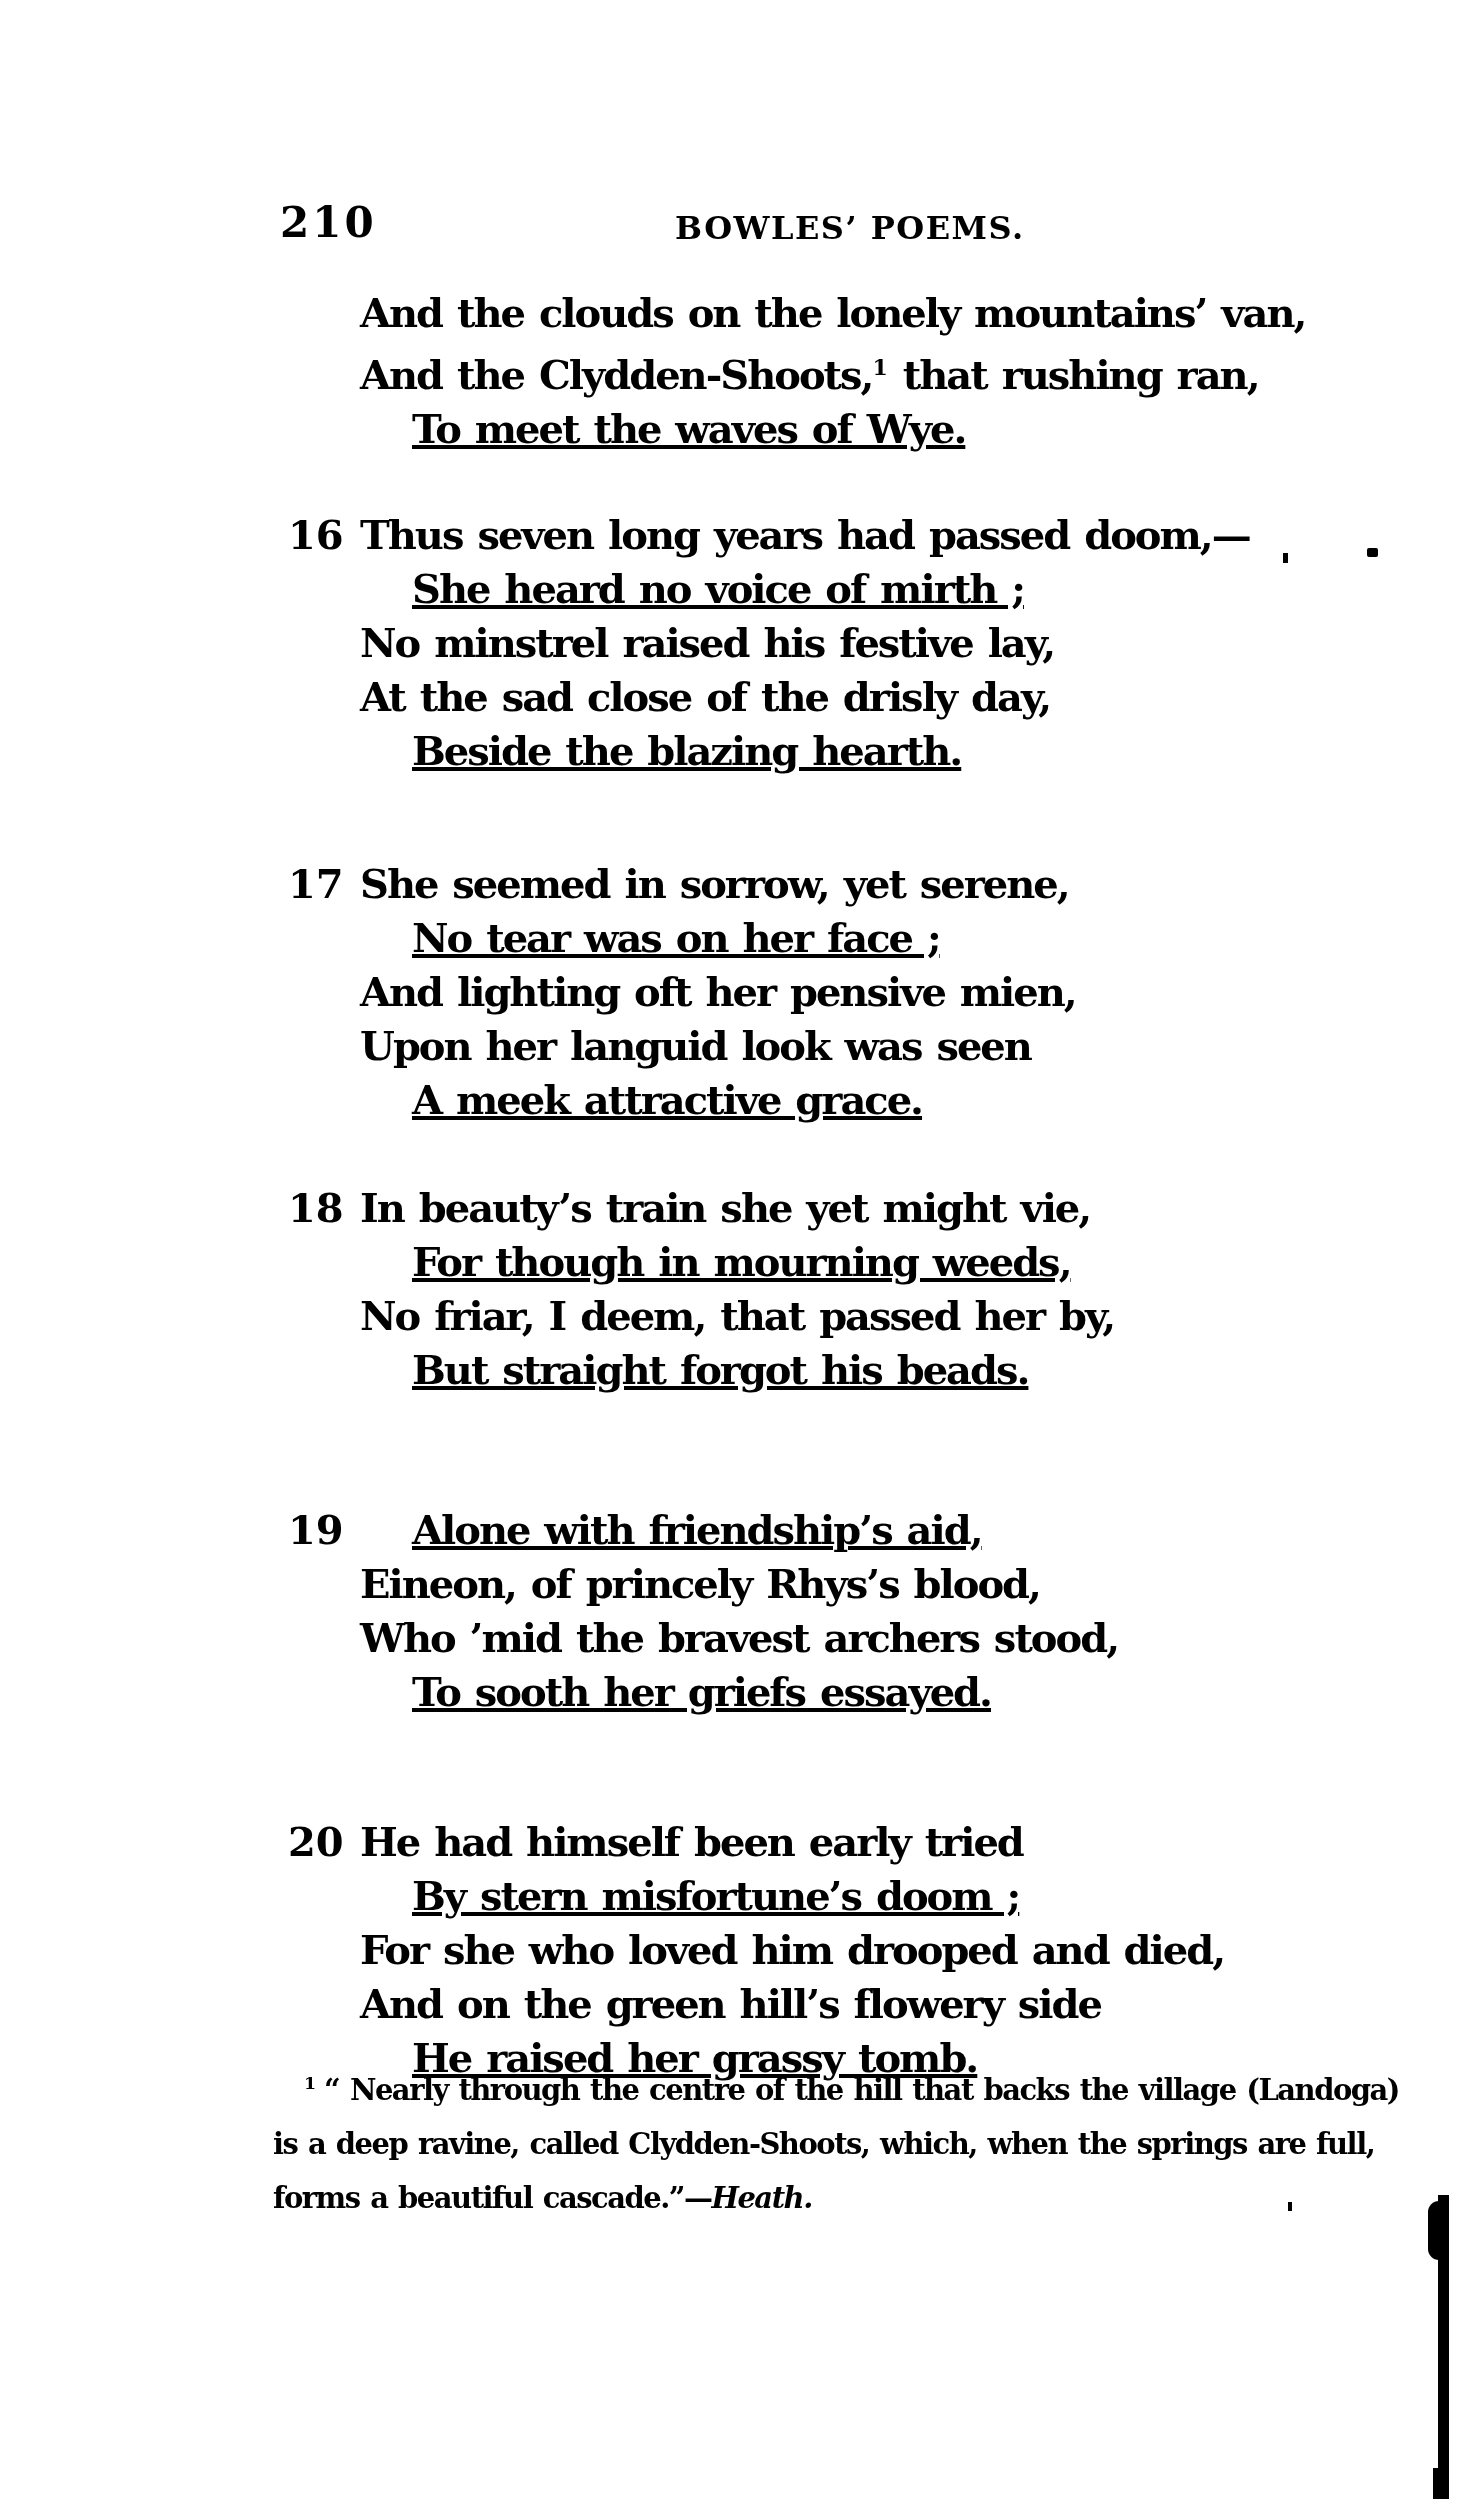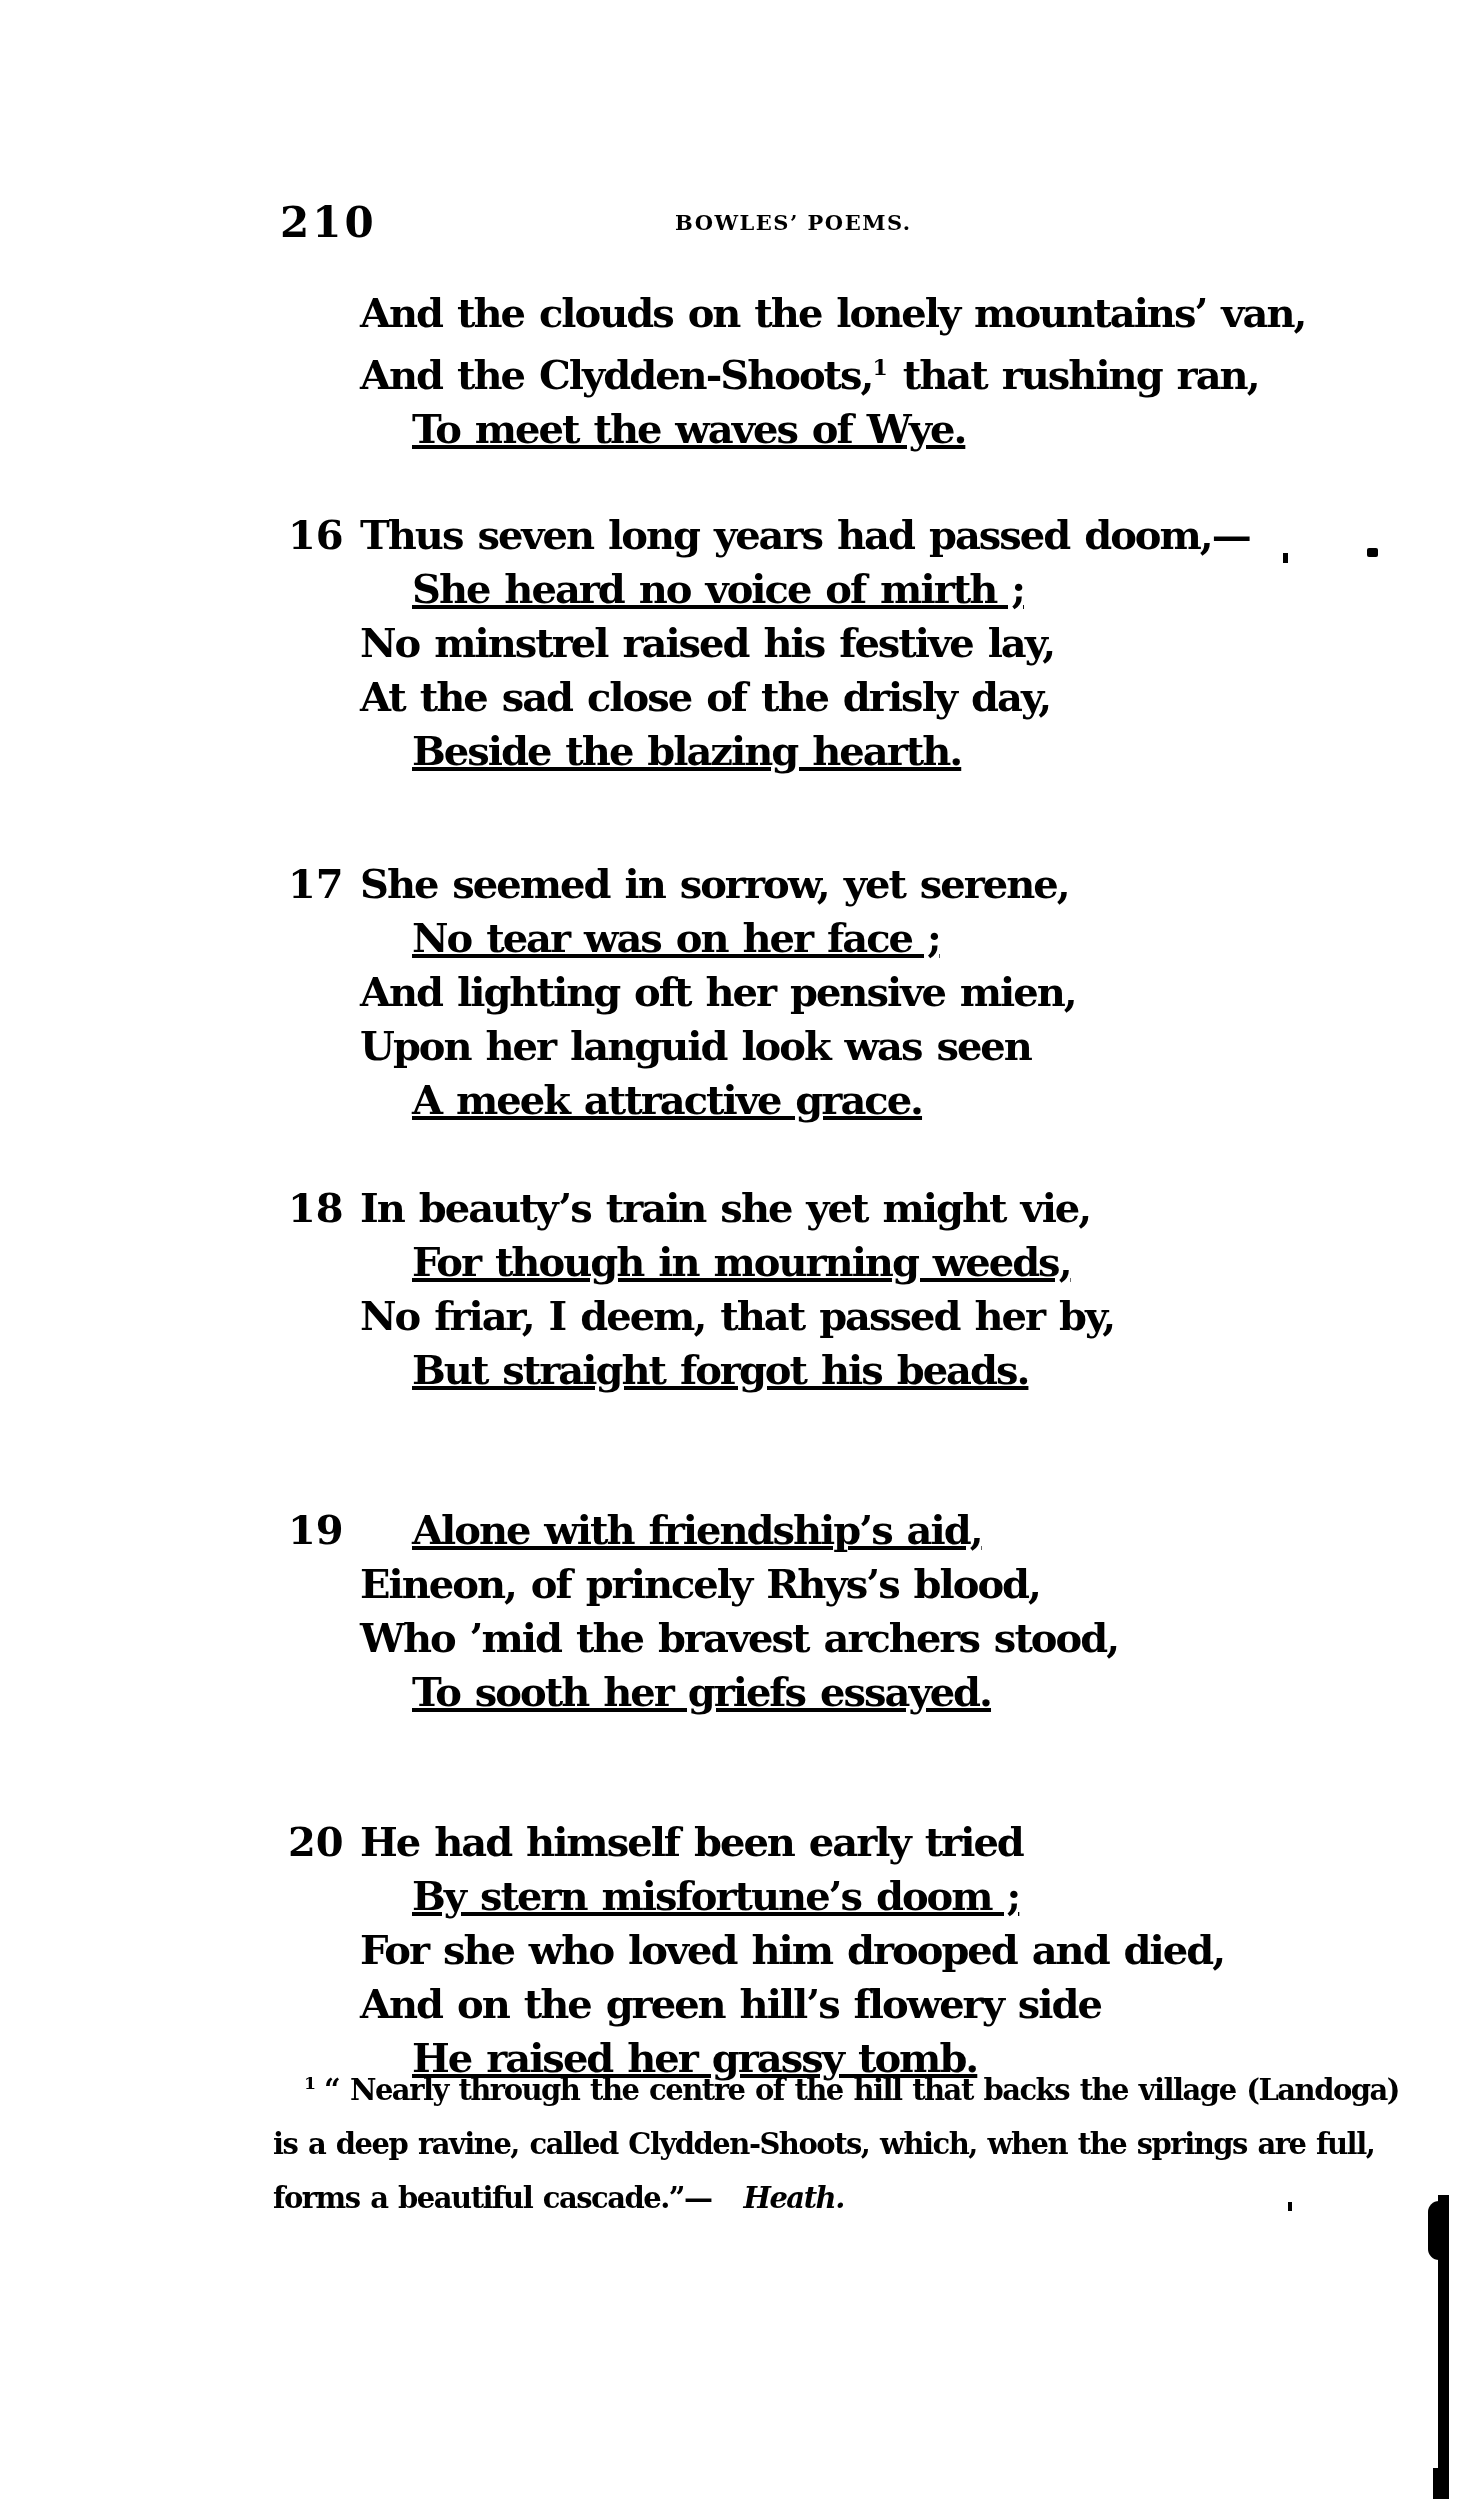--- a/index.html
+++ b/index.html
@@ -17,21 +17,21 @@
     }
 
     
     .page-number {
       position: absolute; left: 280px; top: 202px;
       font-size: 42px; font-weight: bold; line-height: 1;
       letter-spacing: 3px;
     }
     .running-title {
       position: absolute; left: 675px; top: 212px;
-      font-size: 21px; font-weight: bold; line-height: 1;
+      font-size: 32px; font-weight: bold; line-height: 1;
       letter-spacing: 1.5px;
     }
 
     
     .stanza {
       position: absolute; left: 360px;
       font-size: 40px; font-weight: bold;
       line-height: 54px;
       letter-spacing: -2px; word-spacing: 3px;
       white-space: nowrap;
@@ -52,21 +52,21 @@
       font-size: 29px; font-weight: bold;
       line-height: 54px;
       letter-spacing: -1.5px; word-spacing: 2px;
       white-space: nowrap;
     }
     .fline-1 { padding-left: 31px; }
     sup.fn-marker {
       font-size: 60%; vertical-align: super;
       margin-right: 8px; letter-spacing: 0;
     }
-    .fn-source { font-style: italic; margin-left: 32px; }
+    .fn-source { font-style: italic; }
 
     
     .artifact { position: absolute; background: #000000; }
     .art-bar    { left: 1438px; top: 2195px; width: 10.5px; height: 317px; }
     .art-bulge  { left: 1428px; top: 2201px; width: 20px; height: 59px; border-radius: 11px 0 0 11px; }
     .art-bulge2 { left: 1433px; top: 2468px; width: 15.5px; height: 44px; }
     .art-speck1 { left: 1283px; top: 553px; width: 4.5px;  height: 10px; }
     .art-speck2 { left: 1367px; top: 548px; width: 10.5px; height: 8.5px; border-radius: 2px; }
     .art-speck3 { left: 1288px; top: 2202px; width: 3.5px;  height: 9px; }
   </style>

